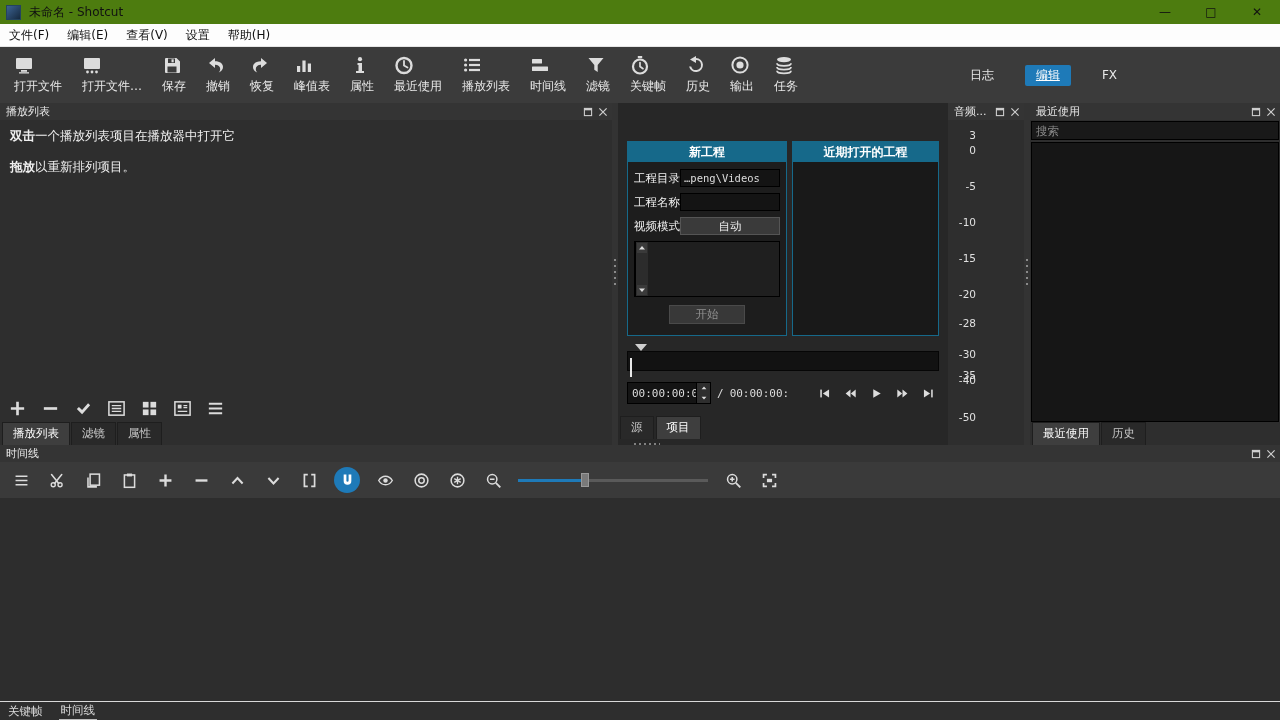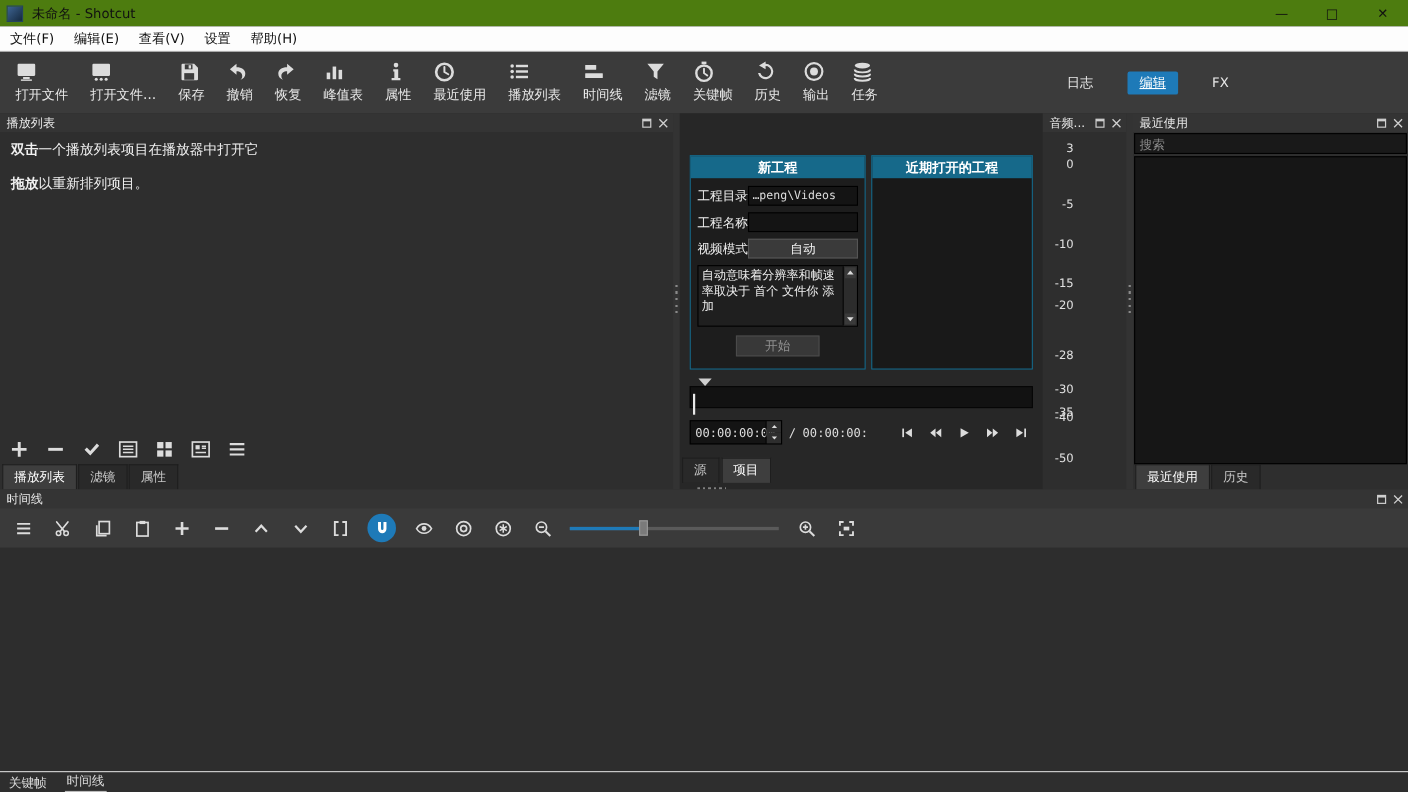--- a/index.html
+++ b/index.html
@@ -415,21 +415,20 @@
           </div>
           <div class="np-row">
             <span class="np-label">工程名称</span>
             <input class="np-input" value="" style="">
           </div>
           <div class="np-row">
             <span class="np-label">视频模式</span>
             <div class="np-mode-btn">自动</div>
           </div>
           <div class="np-listbox">
-            <div class="np-list-text">自动意味着分辨率和帧速率取决于 首个 文件你 添加</div>
             <div class="np-scrollbar">
               <span class="np-scroll-btn icon">
                   <svg viewBox="0 0 20 20">
                     <path d="M4 13l6-7 6 7z"></path>
                   </svg>
                 </span>
               <span class="np-scroll-btn icon">
                   <svg viewBox="0 0 20 20">
                     <path d="M4 7l6 7 6-7z"></path>
                   </svg>
@@ -530,21 +529,21 @@
             </svg>
           </span>
       </span>
     </div>
     <div class="meter-scale">
         <span style="top: 9px;">3</span>
         <span style="top: 24px;">0</span>
         <span style="top: 60px;">-5</span>
         <span style="top: 96px;">-10</span>
         <span style="top: 132px;">-15</span>
-        <span style="top: 152px;">-20</span>
+        <span style="top: 168px;">-20</span>
         <span style="top: 197px;">-28</span>
         <span style="top: 228px;">-30</span>
         <span style="top: 249px;">-35</span>
         <span style="top: 254px;">-40</span>
         <span style="top: 291px;">-50</span>
       </div>
   </div>
 
   <div class="vsplit">
       <div class="dots"></div>

